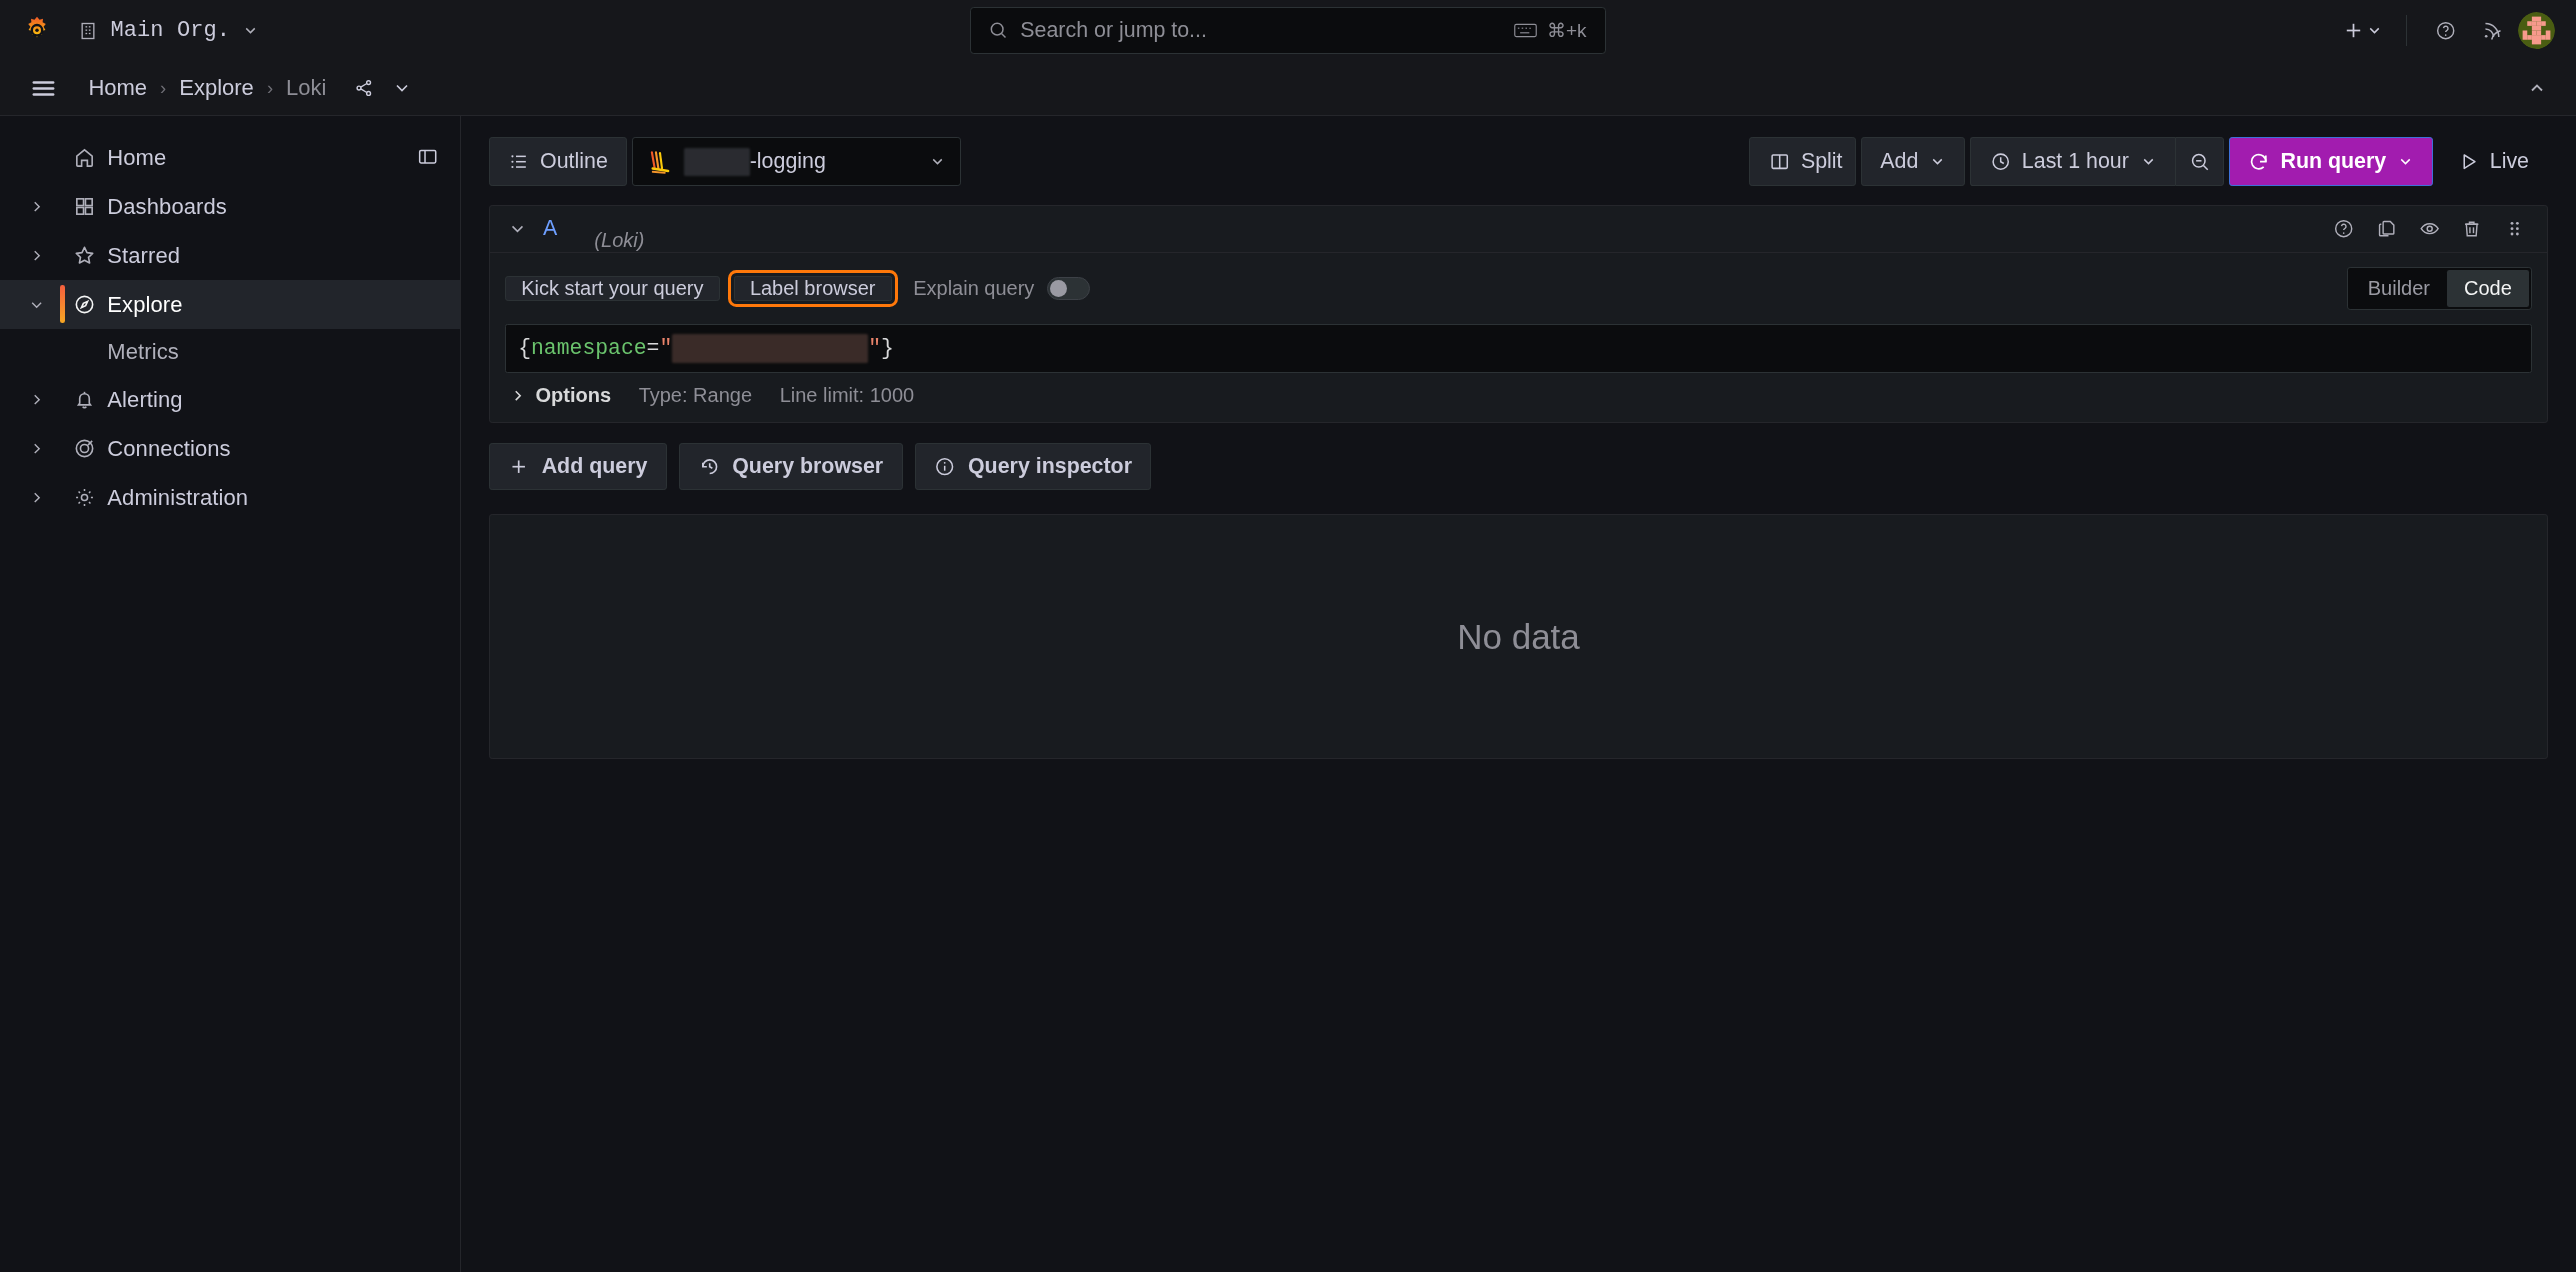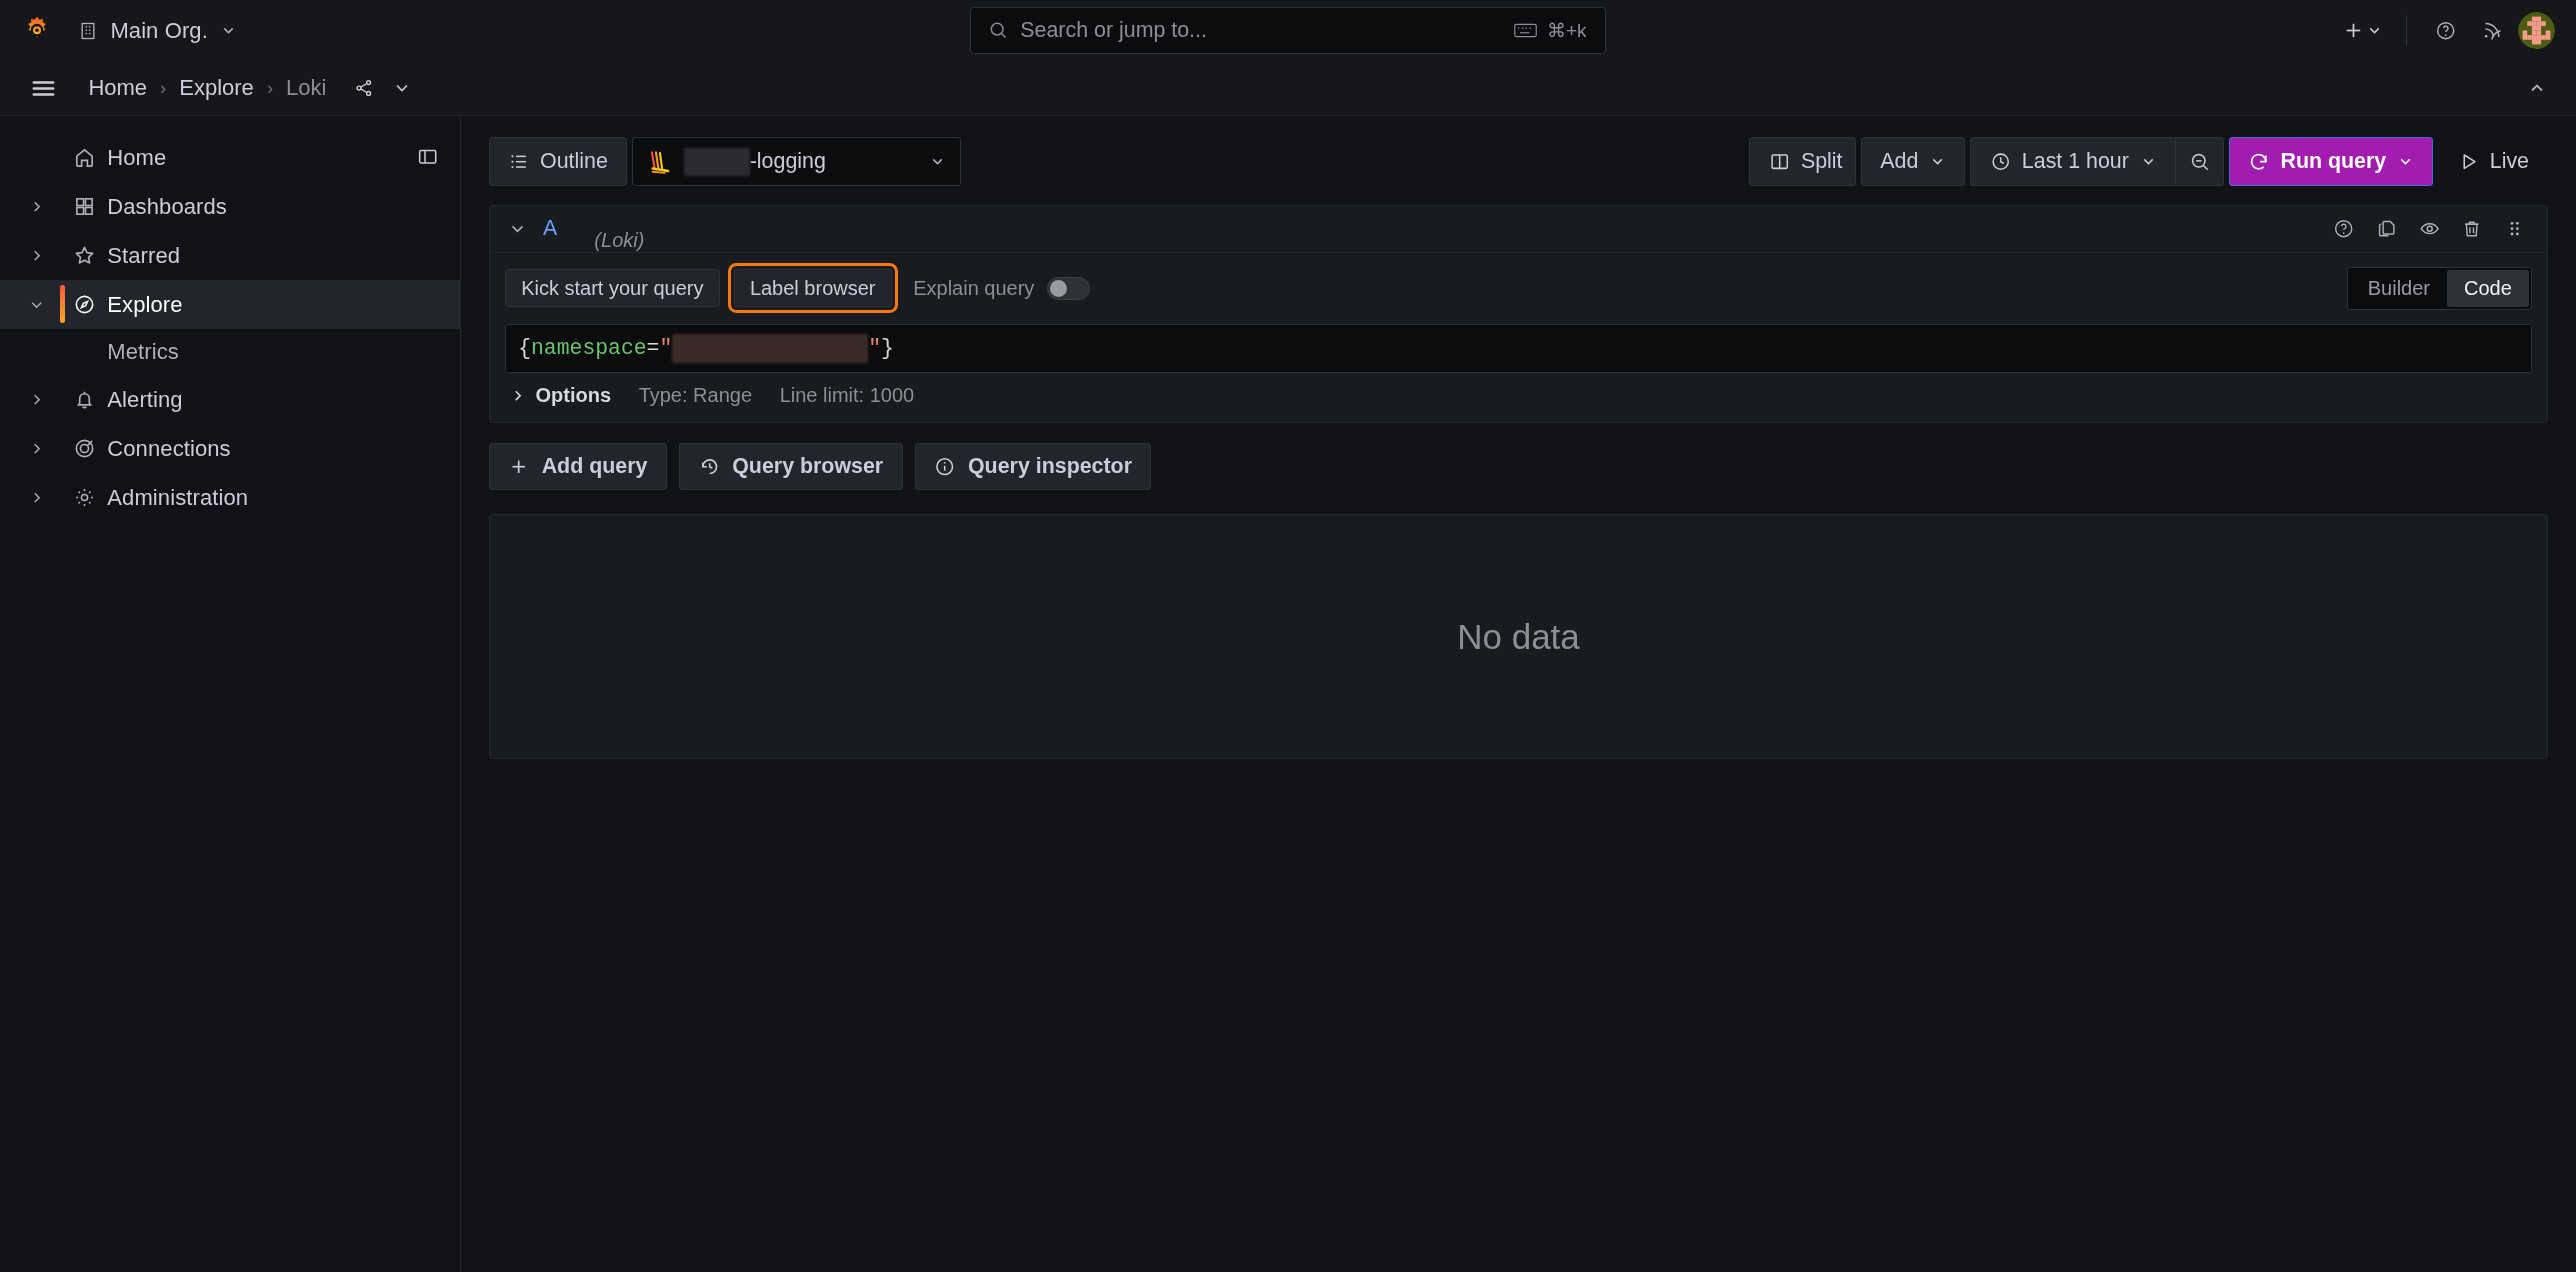--- a/index.html
+++ b/index.html
@@ -15,21 +15,21 @@
   
   .topbar {
     height: 61px; flex: 0 0 61px;
     background: #16171b;
     display: flex; align-items: center;
     position: relative;
   }
   .topbar-left { display: flex; align-items: center; padding-left: 21.4px; gap: 17px; }
   .grafana-logo { width: 32px; height: 32px; display: block; }
   .org-chip { display: flex; align-items: center; gap: 12.3px; padding: 4.6px 7.7px; border-radius: 3.1px; cursor: pointer; }
-  .org-name { font-size: 22px; color: #ccccdc; letter-spacing: 0.1px; }
+  .org-name { font-size: 22px; color: #ccccdc; letter-spacing: 0.1px; font-family: Liberation Mono, monospace; }
   .icon-bldg { width: 20px; height: 20px; display:block; }
   .chev { width: 17px; height: 17px; display: block; }
 
   .searchwrap {
     position: absolute; left: 50%; transform: translateX(-50%);
     top: 6.9px;
   }
   .searchbox {
     width: 636px; height: 47px;
     background: #0b0c0e;
@@ -177,21 +177,21 @@
   .qds { font-size: 20px; color: #8e8e96; font-style: italic; margin-left: 37px; margin-top: 24px; }
   .qhead-ics { margin-left: auto; display: flex; align-items: center; gap: 7.7px; }
   .qic { width: 35px; height: 35px; display:flex; align-items:center; justify-content:center; cursor:pointer; border-radius:2.3px; }
   .qic svg { width: 21.4px; height: 21.4px; }
 
   .qrow-tools {
     display: flex; align-items: center; gap: 0;
     padding: 13.8px 15.3px 0 15.3px;
   }
   .sm-btn {
-    height: 38px; background: #22252b; border: 0.8px solid #2c3235;
+    height: 25px; background: #22252b; border: 0.8px solid #2c3235;
     border-radius: 3.1px; color: #ccccdc; font-size: 20px;
     padding: 0 15.3px; cursor: pointer; display:flex; align-items:center;
     font-family: "Liberation Sans", sans-serif; white-space: nowrap;
   }
   .focus-ring { outline: 3.1px solid #ff780a; outline-offset: 3.1px; border-radius: 2.3px; }
   .gap18 { width: 13.8px; }
   .toggle-wrap { display: flex; align-items: center; gap: 12.3px; margin-left: 21.4px; }
   .toggle-lbl { font-size: 20px; color: #8e8e96; }
   .toggle {
     width: 43px; height: 23px; border-radius: 11.5px;

